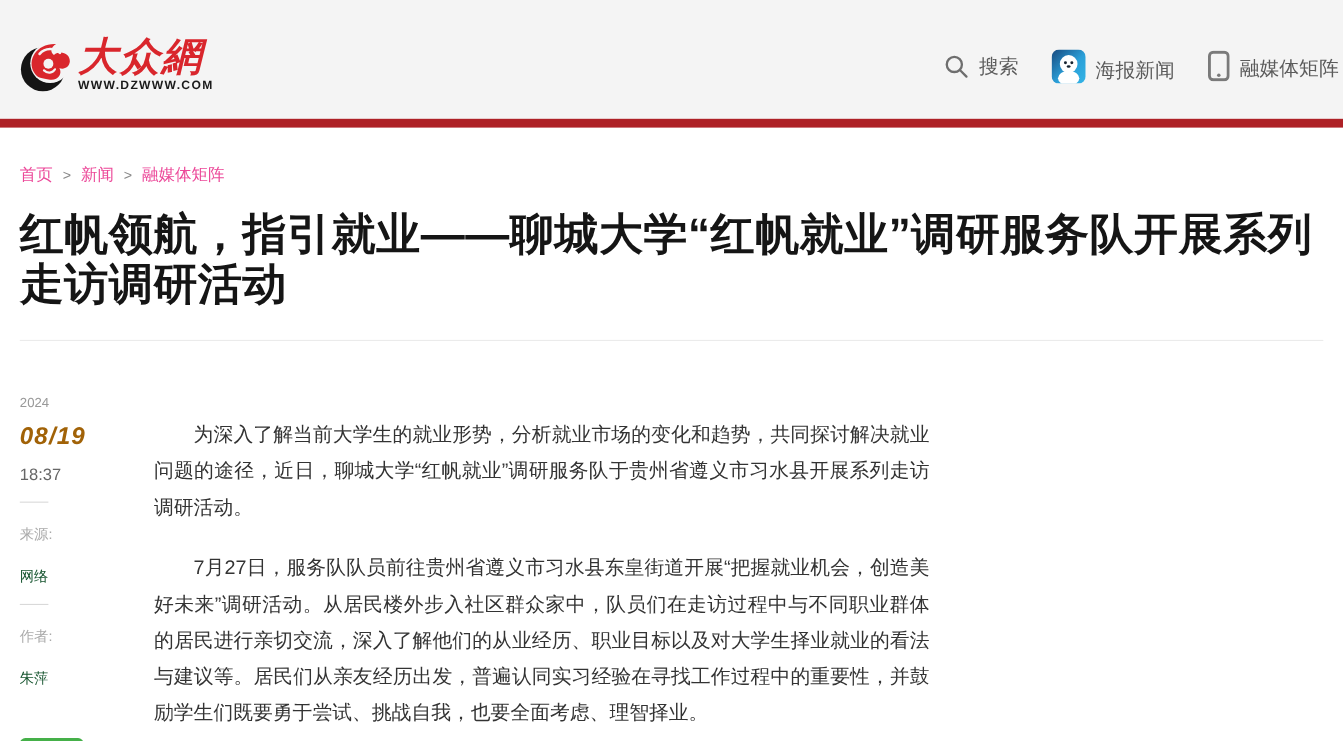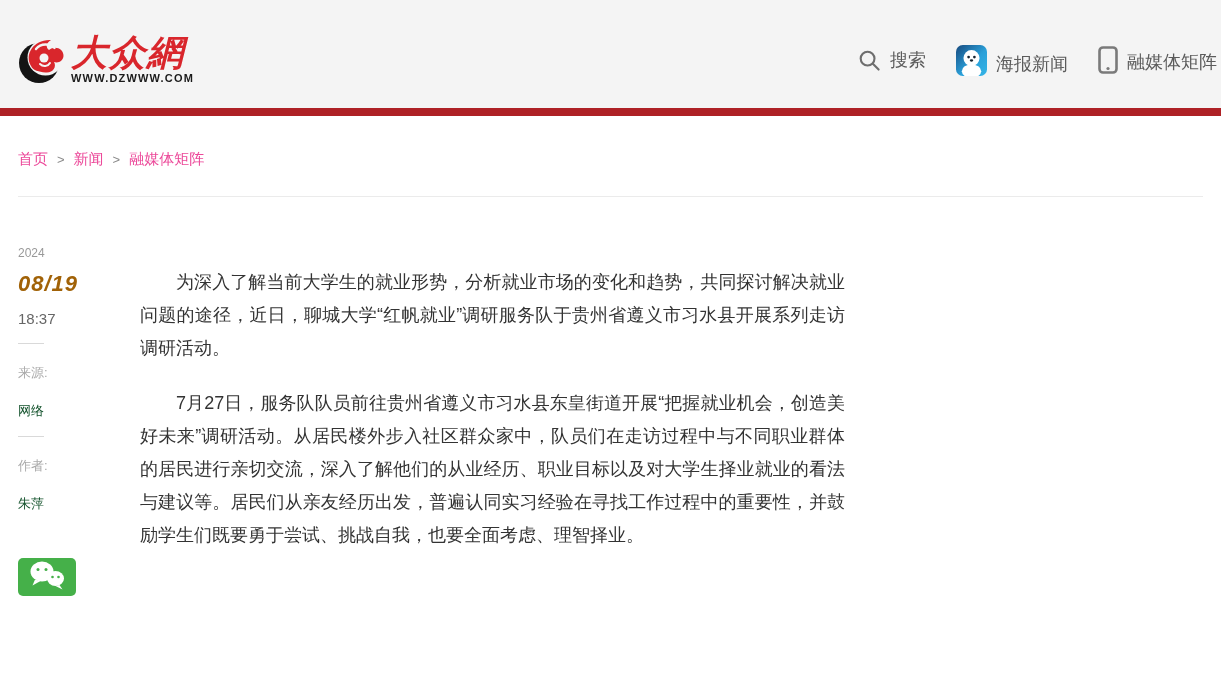--- a/index.html
+++ b/index.html
@@ -164,20 +164,21 @@
 </header>
 
 <div class="red-bar"></div>
 
 <div class="page">
 
   <nav class="breadcrumb">
     <a>首页</a><span class="sep">&gt;</span><a>新闻</a><span class="sep">&gt;</span><a>融媒体矩阵</a>
   </nav>
 
+  <h1 class="headline">红帆领航，指引就业——聊城大学“红帆就业”调研服务队开展系列走访调研活动</h1>
 
   <div class="title-divider"></div>
 
   <div class="content">
 
     <aside class="meta-col">
       <div class="meta-year">2024</div>
       <div class="meta-date">08/19</div>
       <div class="meta-time">18:37</div>
       <div class="meta-divider"></div>

